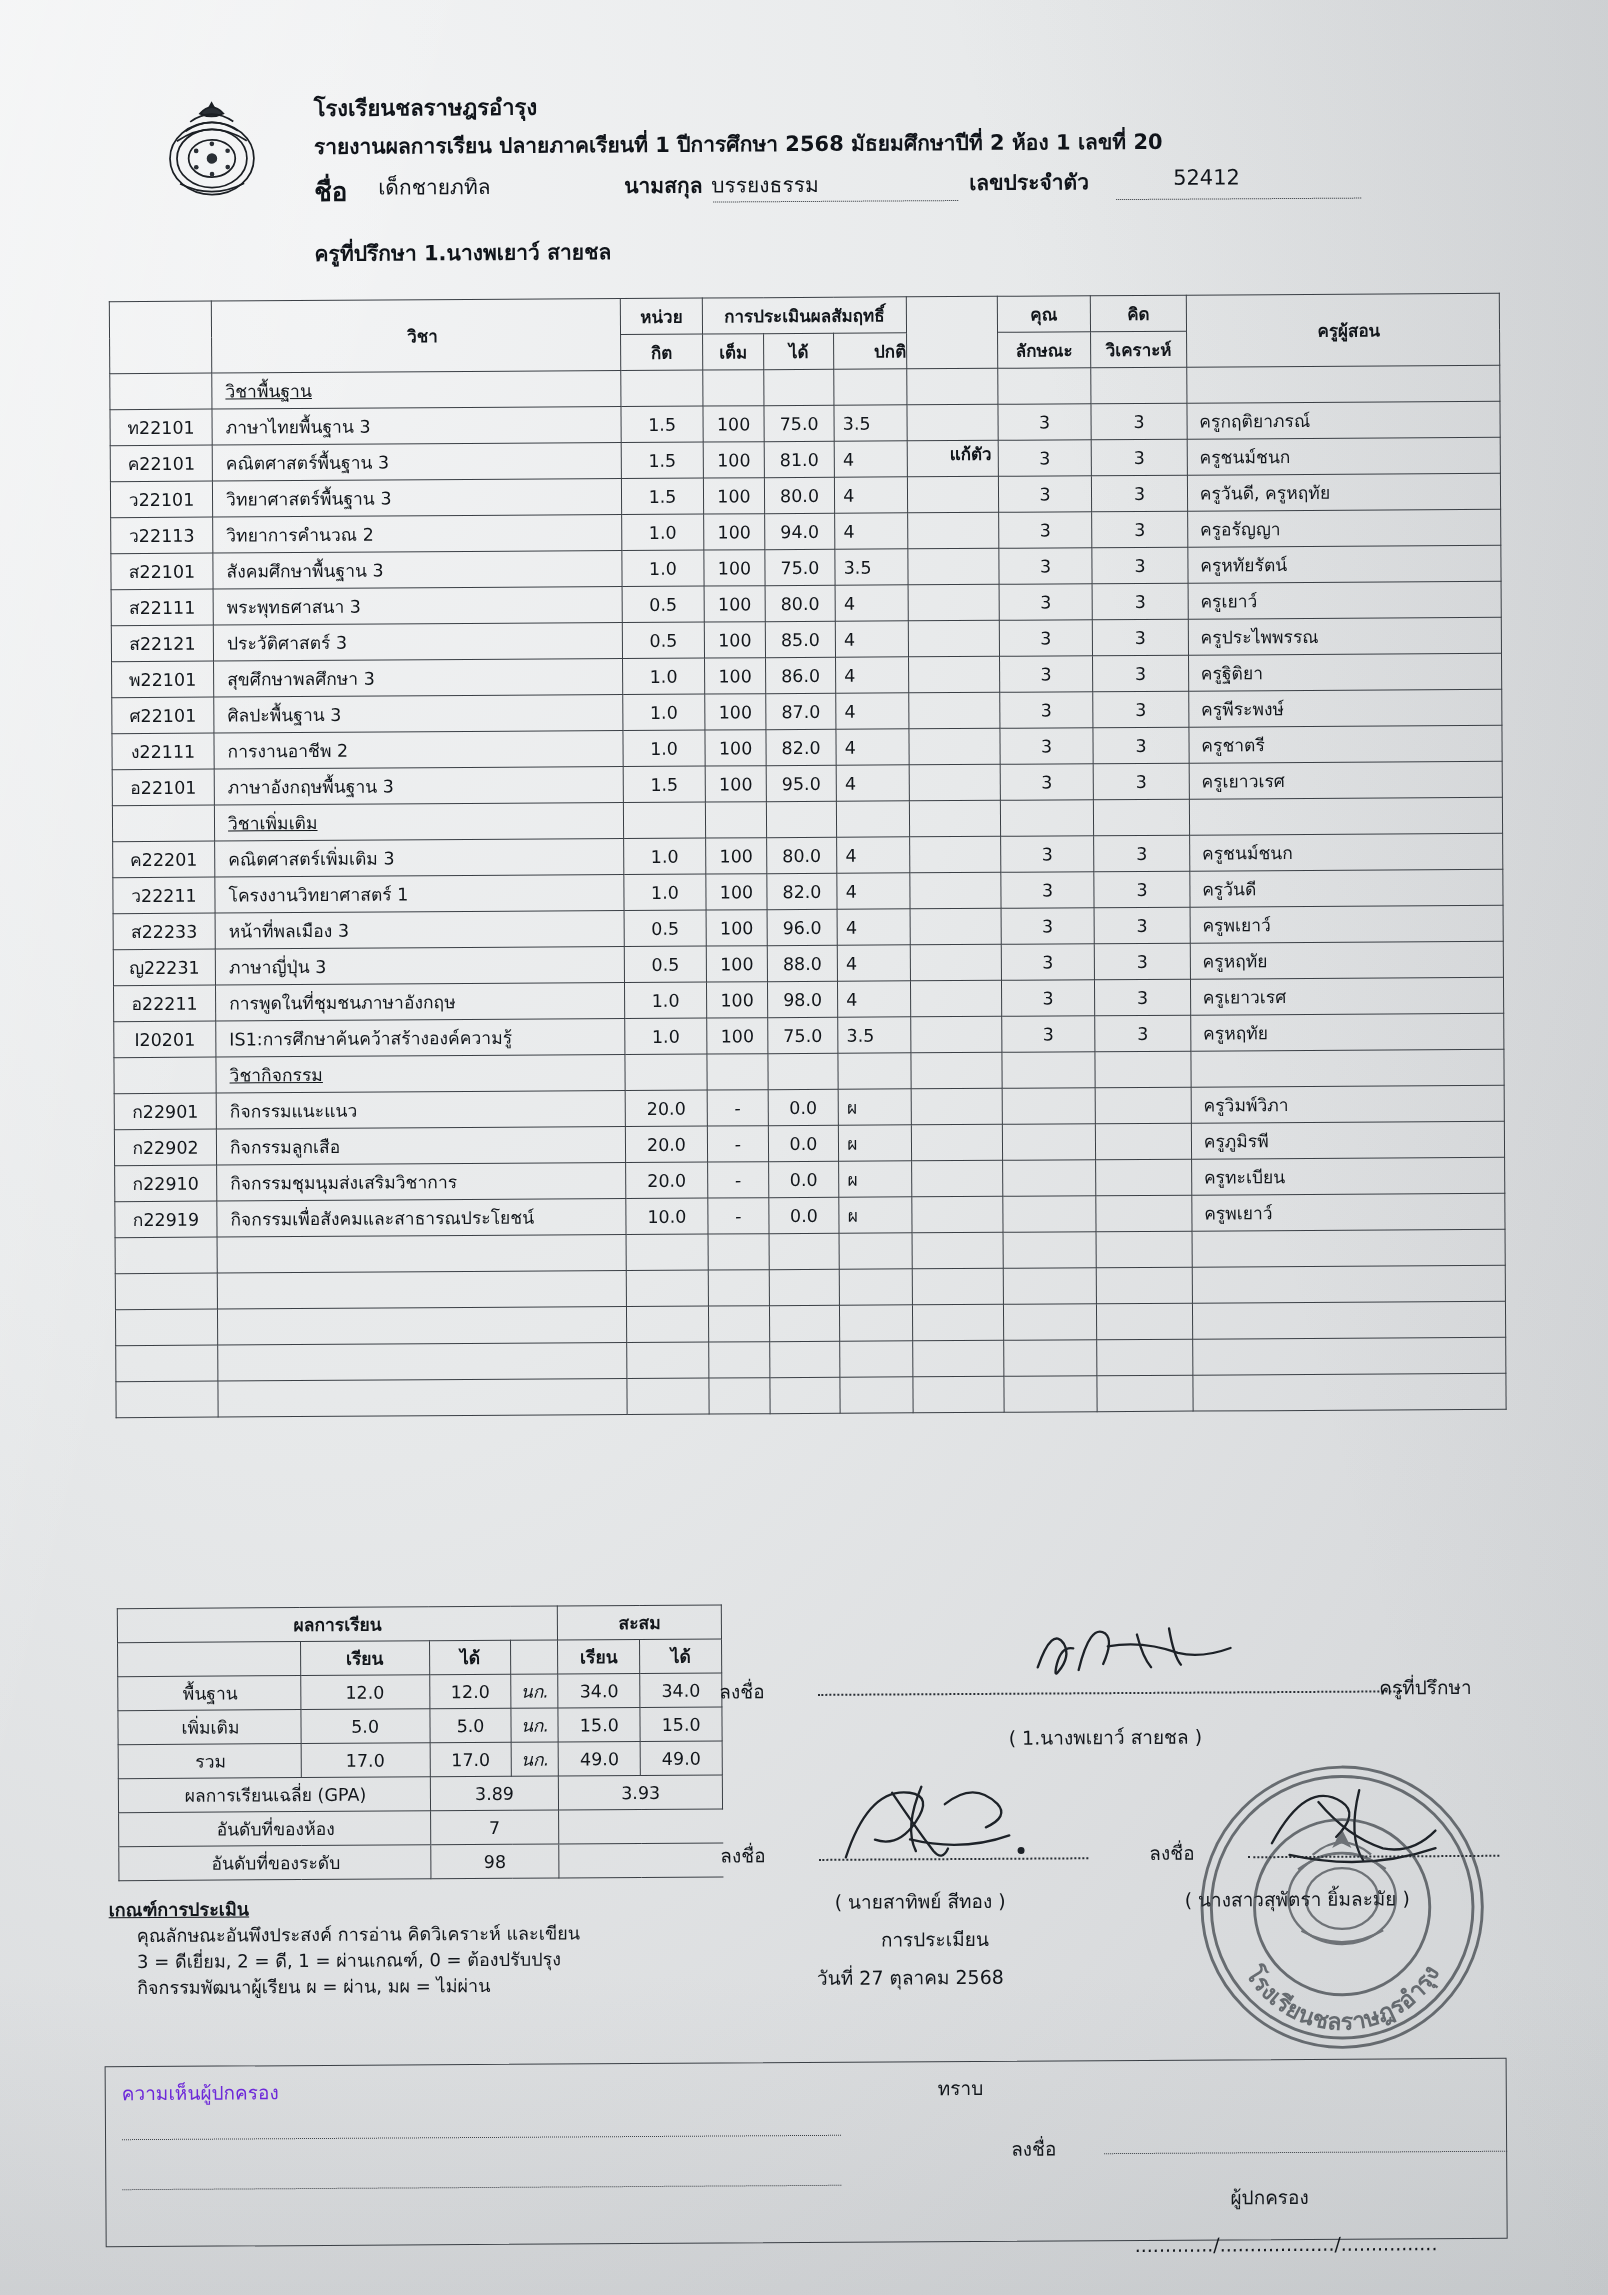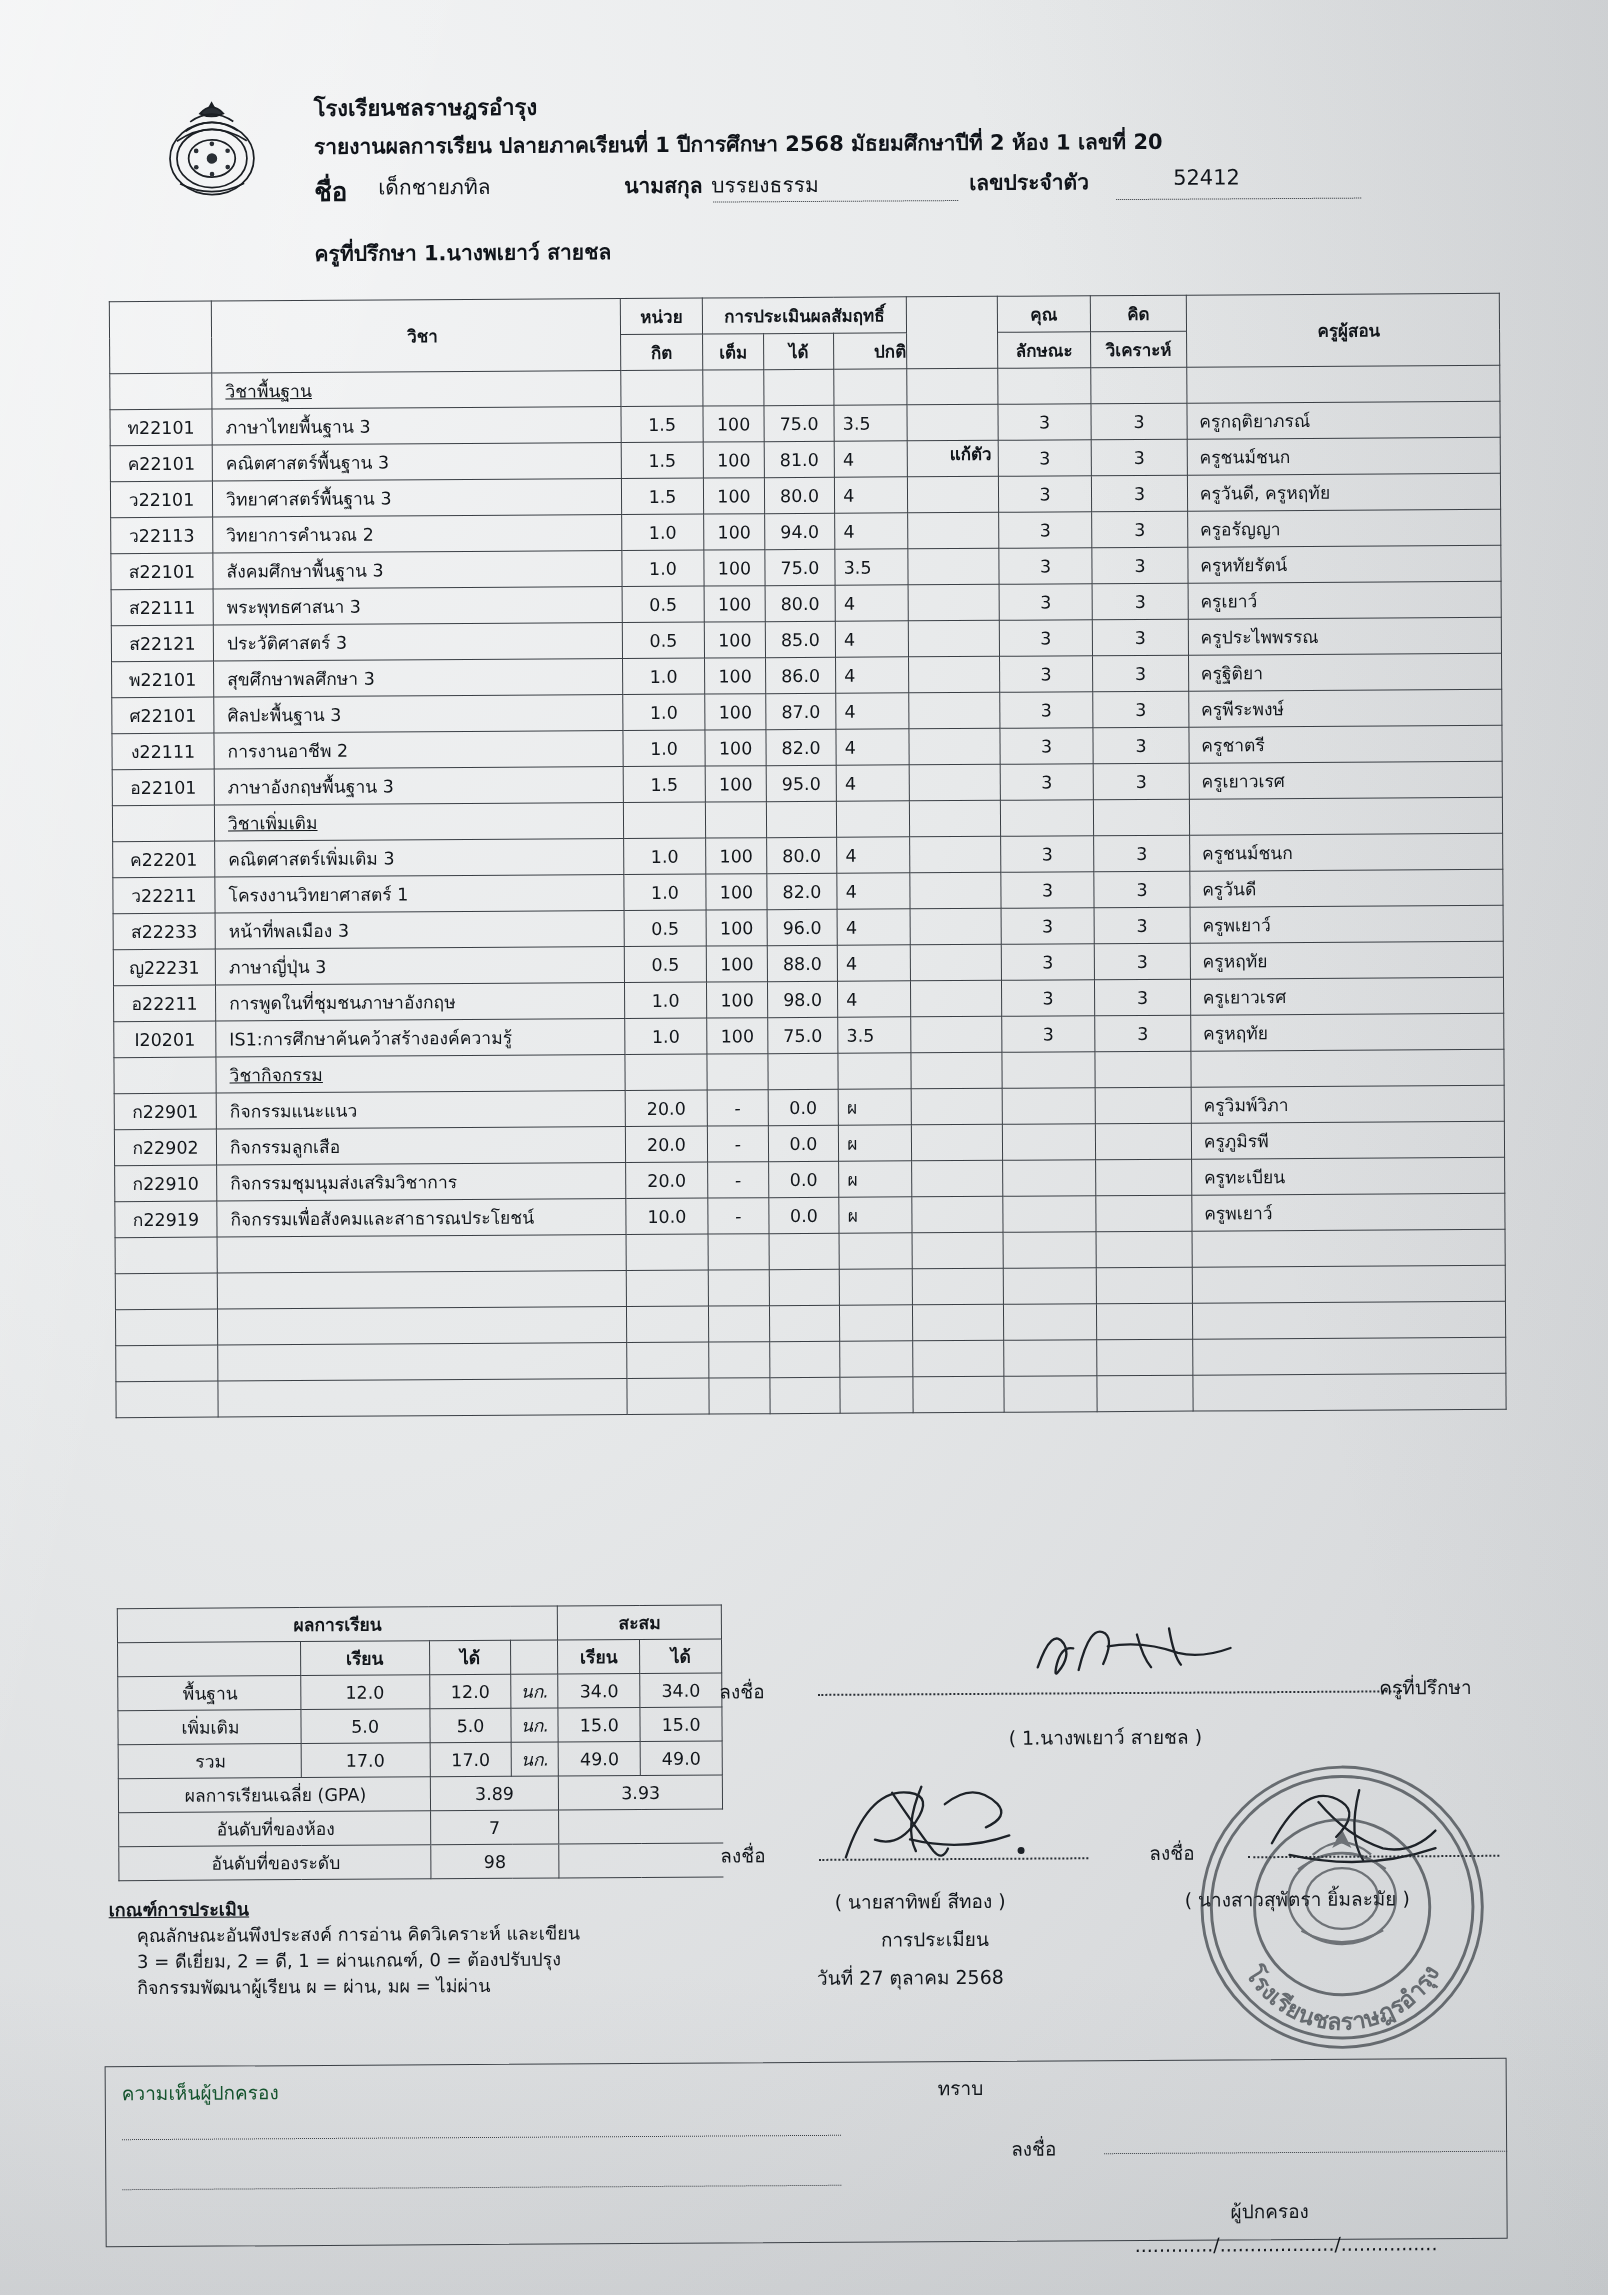--- a/index.html
+++ b/index.html
@@ -139,28 +139,28 @@
   #seal {
     position:absolute; left:1174px; top:1747px; width:327px; height:327px;
     opacity:0.85;
   }
 
   
   #comment-box {
     position:absolute; left:99px; top:2062px; width:1402px; height:181px;
     border:1.8px solid #3a3f45;
   }
-  #cmt-label { position:absolute; left:116px; top:2074px; font-size:19px; color:#14532d; }
+  #cmt-label { position:absolute; left:116px; top:2074px; font-size:19px; color:#6d28d9; }
   .cmt-dots { position:absolute; border-bottom:1.8px dotted #3a3f45; }
   #cmt-d1 { left:116px; top:2135px; width:719px; }
   #cmt-d2 { left:116px; top:2185px; width:719px; }
   #know { position:absolute; left:932px; top:2074px; font-size:19px; color:#12161b; }
   #sign-guard-label { position:absolute; left:1005px; top:2135px; font-size:19px; color:#12161b; }
   #sign-guard-dots { left:1098px; top:2155px; width:403px; border-bottom:1.8px dotted #3a3f45; position:absolute; }
-  #guard-role { position:absolute; left:1224px; top:2185px; font-size:19px; color:#12161b;margin-top:14px; }
+  #guard-role { position:absolute; left:1224px; top:2185px; font-size:19px; color:#12161b; }
   #guard-date { position:absolute; left:1128px; top:2236px; font-size:19px; color:#12161b; }
 </style>
 </head>
 <body>
 
 <div id="paper"></div>
 
 <div class="page">
 
   <div id="crest">

